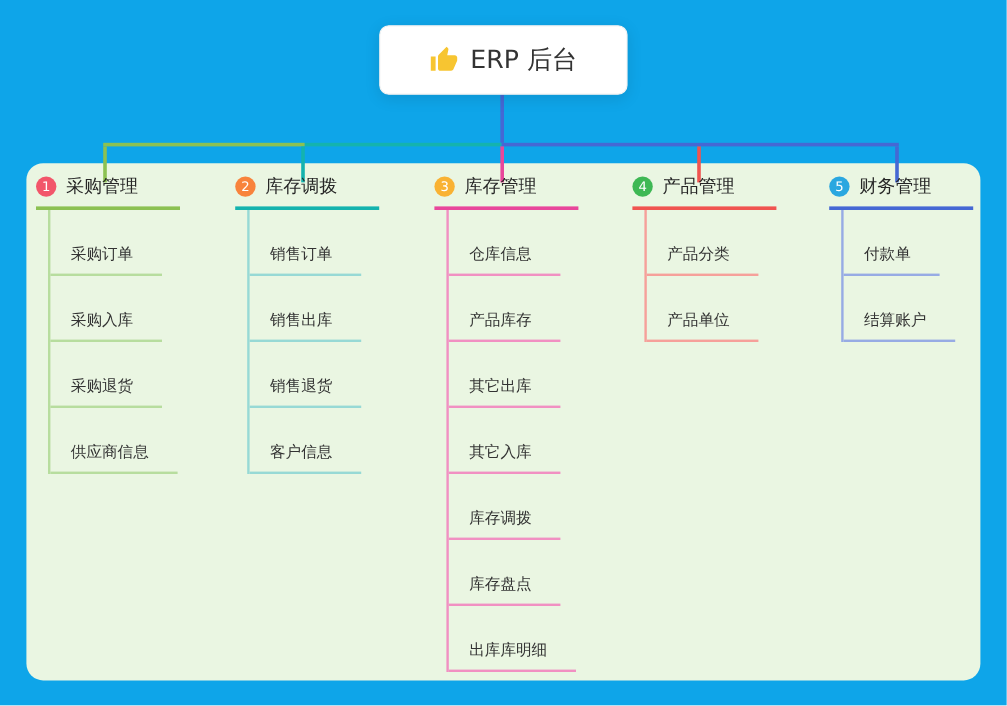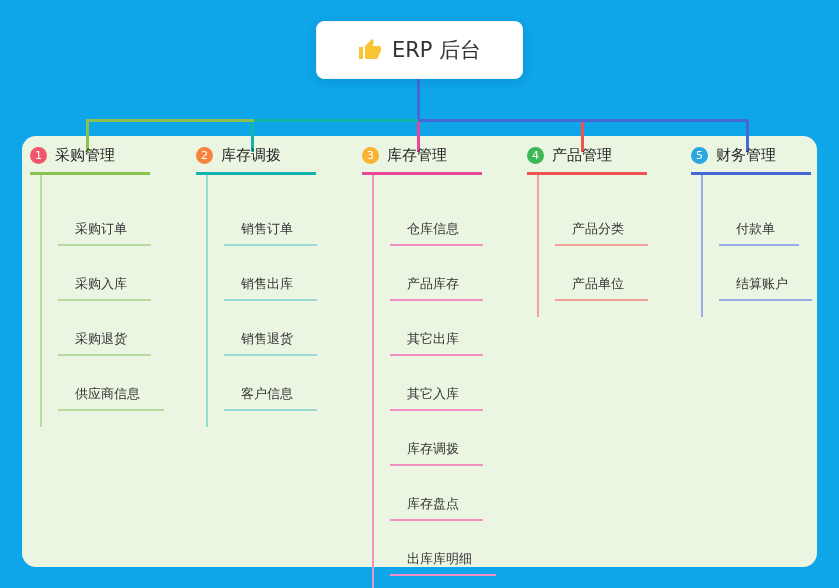--- a/index.html
+++ b/index.html
@@ -36,21 +36,21 @@
     display:flex;align-items:center;gap:8px;width:120px;
     padding-bottom:7px;border-bottom:3px solid var(--main);
   }
   .badge{
     flex:0 0 17px;width:17px;height:17px;border-radius:50%;
     background:var(--badge);color:#ffffff;font-size:11px;line-height:17px;
     text-align:center;font-weight:500;
   }
   .branch-label{font-size:15px;color:#262626;font-weight:500;white-space:nowrap;text-align:right;}
   .children{
-    list-style:none;margin:0 0 0 10px;padding:16px;
+    list-style:none;margin:0 0 0 10px;padding:0;
     border-left:2px solid var(--light);
   }
   .children li{
     width:fit-content;max-width:150px;
     padding:31px 24px 8px 17px;border-bottom:2px solid var(--light);
     font-size:13px;line-height:14px;color:#333333;white-space:nowrap;cursor:default;
   }
 </style>
 </head>
 <body>

